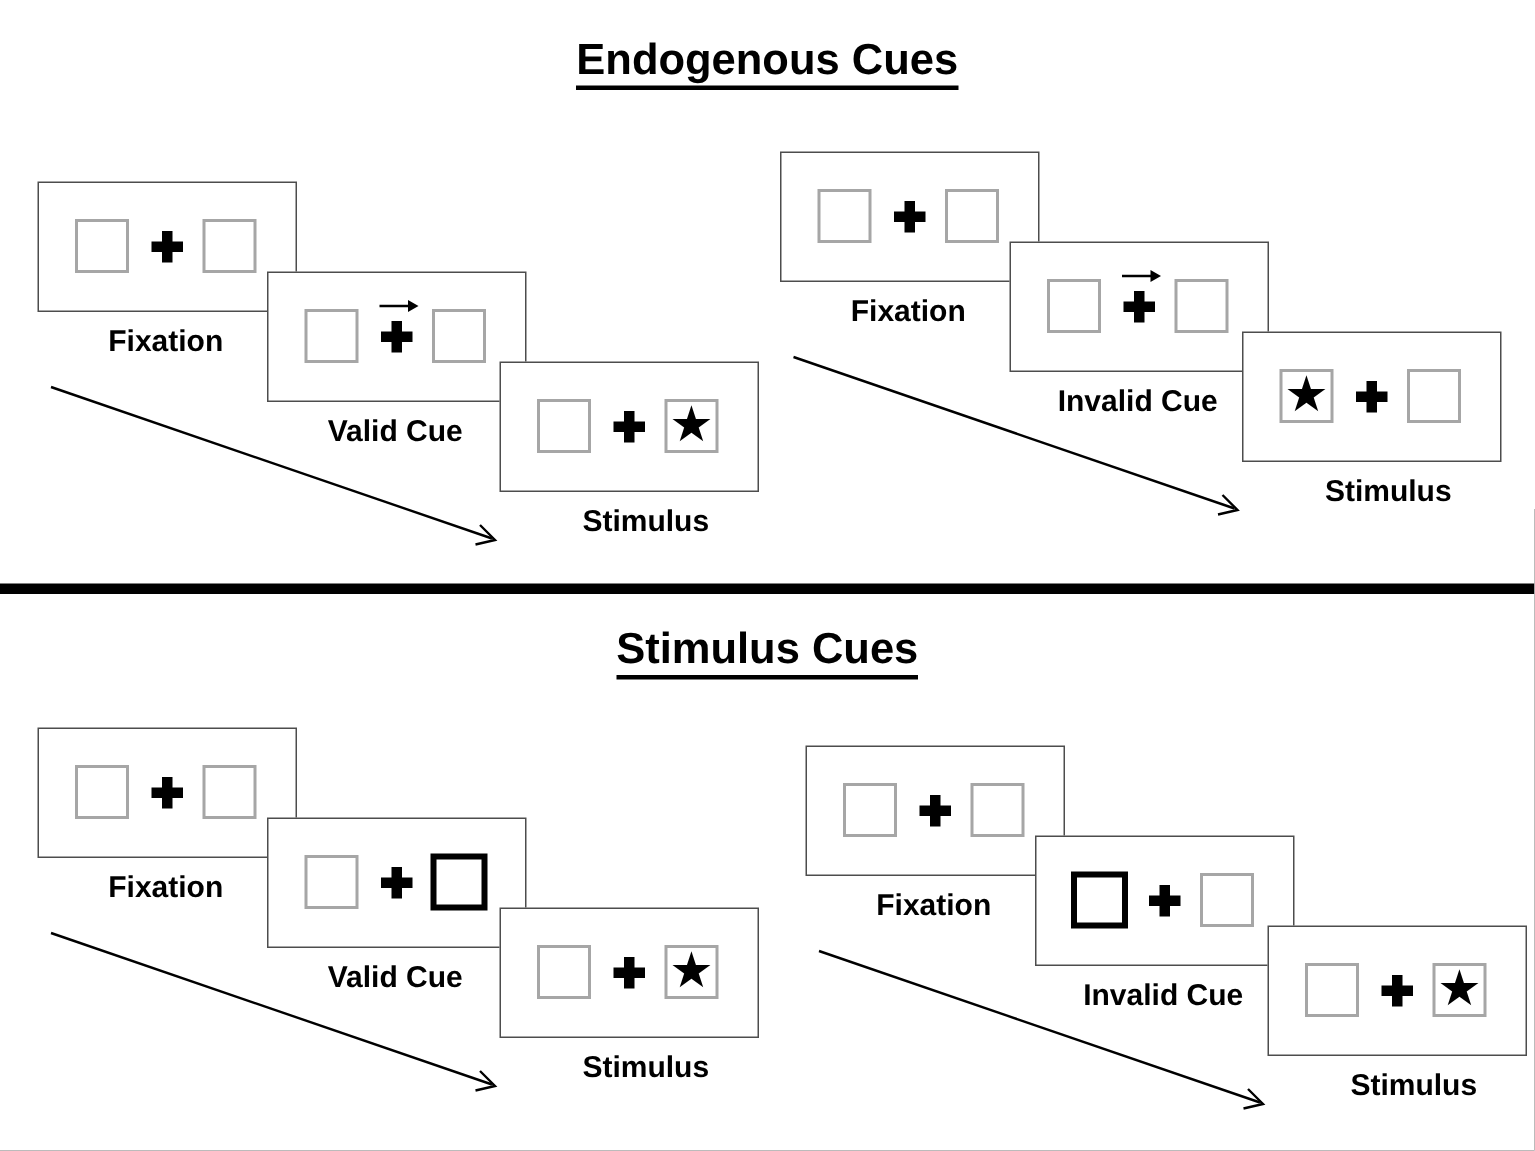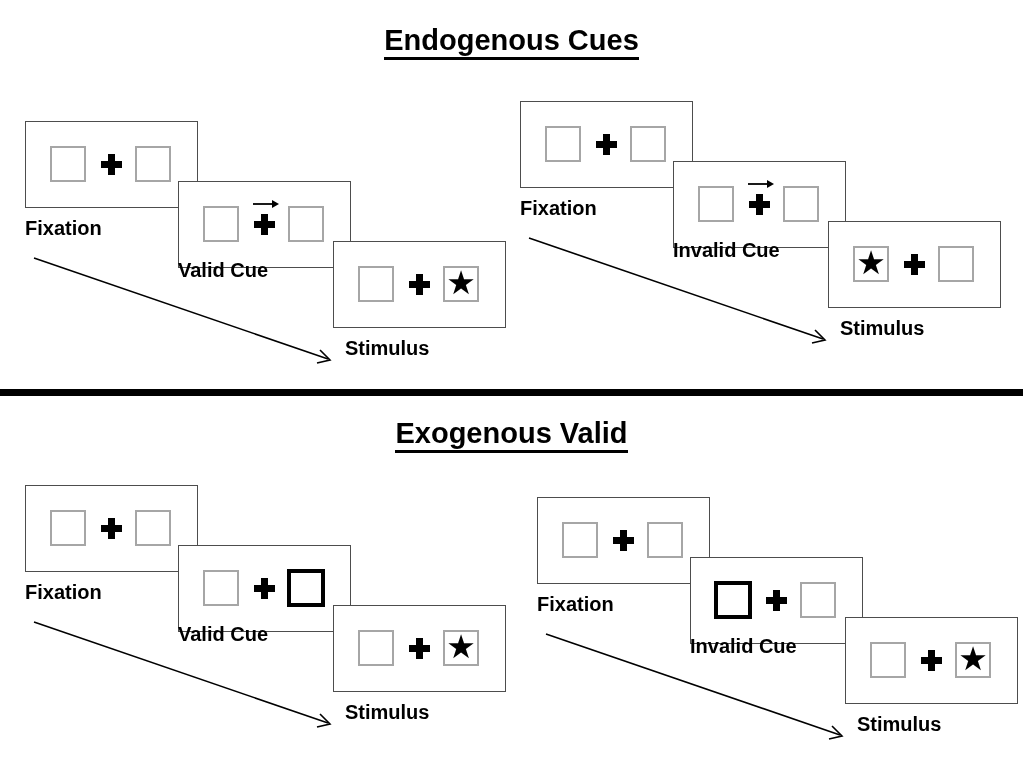--- a/index.html
+++ b/index.html
@@ -26,25 +26,25 @@
   .group.bl{left:25px;top:485px;}
   .group.br{left:537px;top:497px;}
   .panel{
     position:absolute;width:171px;height:85px;background:#fff;
     border:1.5px solid var(--panel-border);box-sizing:content-box;
   }
   .panel.p0{left:0;top:0;z-index:1;}
   .panel.p1{left:153px;top:60px;z-index:2;}
   .panel.p2{left:308px;top:120px;z-index:3;}
   .panel-label{
-    position:absolute;width:171px;font-size:20px;font-weight:bold;
+    position:absolute;width:171px;text-align:center;font-size:20px;font-weight:bold;
     white-space:nowrap;z-index:4;
   }
   .panel-label.l0{left:0;top:96px;}
-  .panel-label.l1{left:153px;top:138px;}
+  .panel-label.l1{left:153px;top:156px;}
   .panel-label.l2{left:320px;top:216px;}
   .sq{
     position:absolute;width:32px;height:32px;border:2px solid var(--sq-border);
     background:#fff;display:flex;align-items:center;justify-content:center;
   }
   .sq.left{left:24px;top:24px;}
   .sq.right{left:109px;top:24px;}
   .sq.bold{width:30px;height:30px;border:4px solid var(--ink);}
   .sq.bold.left{left:23px;top:23px;}
   .sq.bold.right{left:108px;top:23px;}
@@ -119,21 +119,21 @@
           <span class="star">★</span>
         </div>
         <div class="plus"></div>
         <div class="sq right"></div>
       </div>
       <div class="panel-label l2">Stimulus</div>
     </div>
 
   <div class="divider"></div>
 
-  <h1 class="section-title title-exogenous"><span>Exogenous Valid</span></h1>
+  <h1 class="section-title title-exogenous"><span>Stimulus Cues</span></h1>
 
   <div class="group bl">
     <svg class="timeline-arrow" viewBox="0 0 330 135">
       <line x1="9" y1="12" x2="303" y2="113" stroke="#000" stroke-width="1.6"></line>
       <path d="M295 104 L305 114 L292 117" fill="none" stroke="#000" stroke-width="1.6"></path>
     </svg>
   <div class="panel p0">
         <div class="sq left"></div>
         <div class="plus"></div>
         <div class="sq right"></div>

